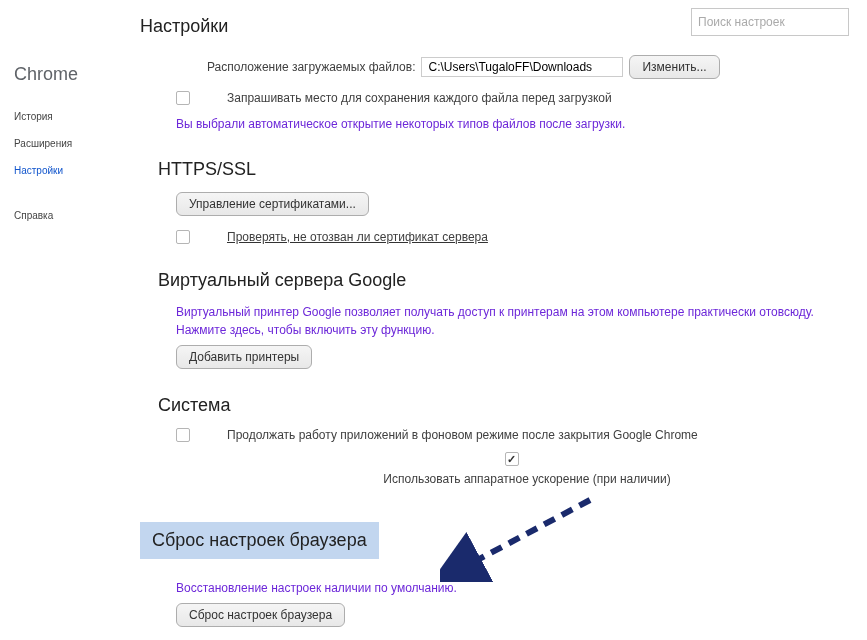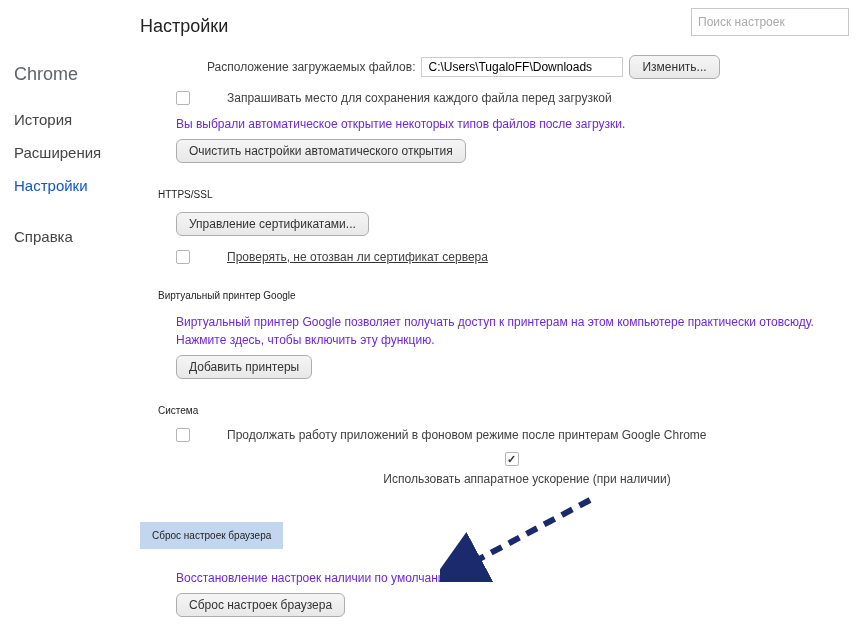--- a/index.html
+++ b/index.html
@@ -20,21 +20,21 @@
       flex-shrink: 0;
       margin-top: 48px;
     }
     .sidebar .brand {
       font-size: 18px;
       color: #5f6368;
       margin-bottom: 26px;
       font-weight: 400;
     }
     .sidebar .nav-item {
-      font-size: 15px;
+      font-size: 10px;
       color: #444;
       margin-bottom: 16px;
       cursor: pointer;
       display: block;
     }
     .sidebar .nav-item.active {
       color: #1155cc;
     }
     .sidebar .nav-spacer { height: 18px; }
     .main {
@@ -102,21 +102,21 @@
       color: #333;
       font-weight: bold;
     }
     .helptext {
       font-size: 12px;
       color: #6d28d9;
       margin: 8px 0 6px 0;
       line-height: 1.5;
     }
     .section-title {
-      font-size: 10px;
+      font-size: 18px;
       color: #222;
       margin: 26px 0 12px 0;
       font-weight: 400;
     }
     .section-title.highlight {
       background: #c2d6ef;
       display: inline-block;
       padding: 8px 12px;
       margin-left: -18px;
     }
@@ -149,46 +149,45 @@
         <div class="row">
           <span class="label">Расположение загружаемых файлов:</span>
           <input class="path-input" value="C:\Users\TugaloFF\Downloads" style="">
           <button class="btn">Изменить...</button>
         </div>
         <div class="row" style="margin-top:12px;align-items:flex-end;">
           <span class="chk"></span>
           <span class="label">Запрашивать место для сохранения каждого файла перед загрузкой</span>
         </div>
         <div class="helptext">Вы выбрали автоматическое открытие некоторых типов файлов после загрузки.</div>
-        <button class="btn">Очистить настройки автоматического открытия</button>
       </div>
 
       
       <div class="section-title">HTTPS/SSL</div>
       <div class="sub">
         <button class="btn">Управление сертификатами...</button>
         <div class="row" style="margin-top:14px;text-decoration:underline;">
           <span class="chk"></span>
           <span class="label">Проверять, не отозван ли сертификат сервера</span>
         </div>
       </div>
 
       
-      <div class="section-title">Виртуальный принтер Google</div>
+      <div class="section-title">Виртуальный сервера Google</div>
       <div class="sub">
         <div class="helptext" style="max-width:640px;">Виртуальный принтер Google позволяет получать доступ к принтерам на этом компьютере практически отовсюду. Нажмите здесь, чтобы включить эту функцию.</div>
         <button class="btn">Добавить принтеры</button>
       </div>
 
       
       <div class="section-title">Система</div>
       <div class="sub">
         <div class="row">
           <span class="chk"></span>
-          <span class="label">Продолжать работу приложений в фоновом режиме после принтерам Google Chrome</span>
+          <span class="label">Продолжать работу приложений в фоновом режиме после закрытия Google Chrome</span>
         </div>
         <div class="row" style="margin-top:6px;flex-direction:column;">
           <span class="chk checked"></span>
           <span class="label">Использовать аппаратное ускорение (при наличии)</span>
         </div>
       </div>
 
       
       <div class="section-title highlight">Сброс настроек браузера</div>
       <div class="sub">

